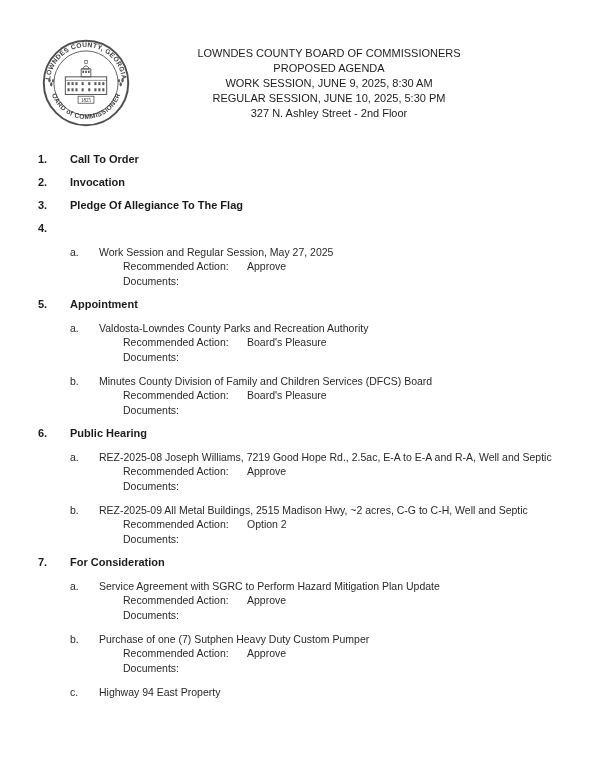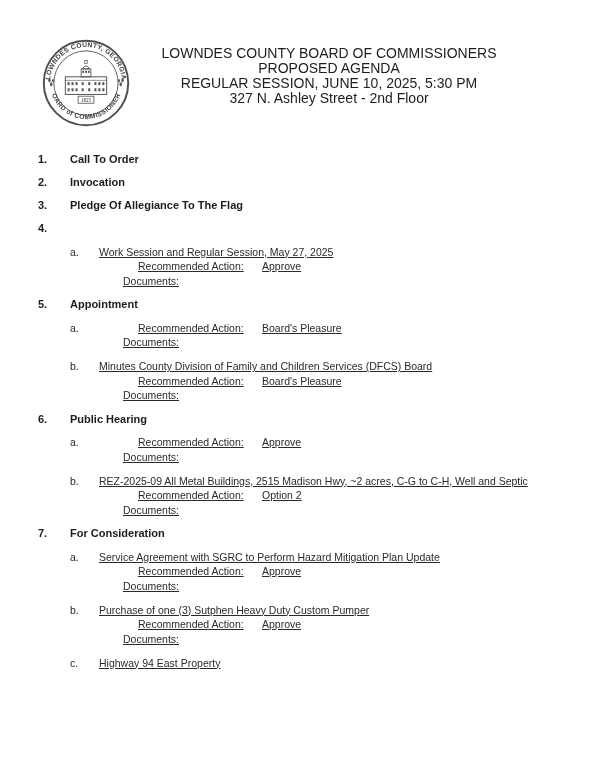--- a/index.html
+++ b/index.html
@@ -8,33 +8,33 @@
     width:600px;height:776px;
     background:#ffffff;
     font-family:"Liberation Sans",sans-serif;
     color:#262626;
     overflow:hidden;
   }
   
   .seal{position:absolute;left:42px;top:39px;width:88px;height:88px;}
   .masthead{
     position:absolute;left:140px;top:46px;width:378px;
-    text-align:center;font-size:14px;line-height:15px;color:#1d1d1d;
+    text-align:center;font-size:11px;line-height:15px;color:#1d1d1d;
   }
   
   .agenda{position:absolute;left:0;top:152px;width:600px;}
   .section{margin-bottom:9px;}
   .section-head{display:flex;font-size:11px;font-weight:bold;line-height:14px;color:#1c1c1c;}
   .section-num{margin-left:38px;width:32px;flex:none;}
   .section-title{flex:1;}
   .sub{display:flex;margin-top:9.5px;font-size:10.5px;line-height:14.5px;color:#2a2a2a;}
   .sub-letter{margin-left:70px;width:29px;flex:none;}
-  .sub-body{width:478px;text-decoration:underline;}
+  .sub-body{width:478px;}
   .sub-row{display:flex;margin-left:24px;}
-  .sub-row-label{width:124px;flex:none;margin-left:15px;}
+  .sub-row-label{width:124px;flex:none;}
   .seal-arc{font-family:"Liberation Sans",sans-serif;font-weight:bold;fill:#3d3d3d;}
   .seal-line{stroke:#4f4f4f;fill:none;}
 </style>
 </head>
 <body>
 
 <div class="page">
 
   <svg class="seal" viewBox="0 0 100 100">
     <defs>
@@ -88,20 +88,21 @@
       <rect x="68.5" y="56" width="2.4" height="3.4" fill="#5a5a5a"></rect>
     </g>
 
     <rect x="41" y="65" width="18" height="8" fill="#ffffff" class="seal-line" stroke-width="0.9"></rect>
     <text x="50" y="71.3" text-anchor="middle" font-size="5.8" fill="#333333" font-family="Liberation Serif,serif">1825</text>
   </svg>
 
   <div class="masthead">
     <div>LOWNDES COUNTY BOARD OF COMMISSIONERS</div>
     <div>PROPOSED AGENDA</div>
+    <div>WORK SESSION, JUNE 9, 2025, 8:30 AM</div>
     <div>REGULAR SESSION, JUNE 10, 2025, 5:30 PM</div>
     <div>327 N. Ashley Street - 2nd Floor</div>
   </div>
 
   <div class="agenda">
 
     <div class="section">
       <div class="section-head">
         <span class="section-num">1.</span>
         <span class="section-title">Call To Order</span>
@@ -142,20 +143,21 @@
     </div>
 
     <div class="section">
       <div class="section-head">
         <span class="section-num">5.</span>
         <span class="section-title">Appointment</span>
       </div>
       <div class="sub">
         <span class="sub-letter">a.</span>
         <div class="sub-body">
+          <div>Valdosta-Lowndes County Parks and Recreation Authority</div>
           <div class="sub-row">
             <span class="sub-row-label">Recommended Action:</span>
             <span>Board's Pleasure</span>
           </div>
           <div class="sub-row">
               <span>Documents:</span>
             </div>
         </div>
       </div>
       <div class="sub">
@@ -174,20 +176,21 @@
     </div>
 
     <div class="section">
       <div class="section-head">
         <span class="section-num">6.</span>
         <span class="section-title">Public Hearing</span>
       </div>
       <div class="sub">
         <span class="sub-letter">a.</span>
         <div class="sub-body">
+          <div>REZ-2025-08 Joseph Williams, 7219 Good Hope Rd., 2.5ac, E-A to E-A and R-A, Well and Septic</div>
           <div class="sub-row">
             <span class="sub-row-label">Recommended Action:</span>
             <span>Approve</span>
           </div>
           <div class="sub-row">
               <span>Documents:</span>
             </div>
         </div>
       </div>
       <div class="sub">
@@ -219,21 +222,21 @@
             <span>Approve</span>
           </div>
           <div class="sub-row">
               <span>Documents:</span>
             </div>
         </div>
       </div>
       <div class="sub">
         <span class="sub-letter">b.</span>
         <div class="sub-body">
-          <div>Purchase of one (3) Sutphen Heavy Duty Custom Pumper</div>
+          <div>Purchase of one (7) Sutphen Heavy Duty Custom Pumper</div>
           <div class="sub-row">
             <span class="sub-row-label">Recommended Action:</span>
             <span>Approve</span>
           </div>
           <div class="sub-row">
               <span>Documents:</span>
             </div>
         </div>
       </div>
       <div class="sub">

